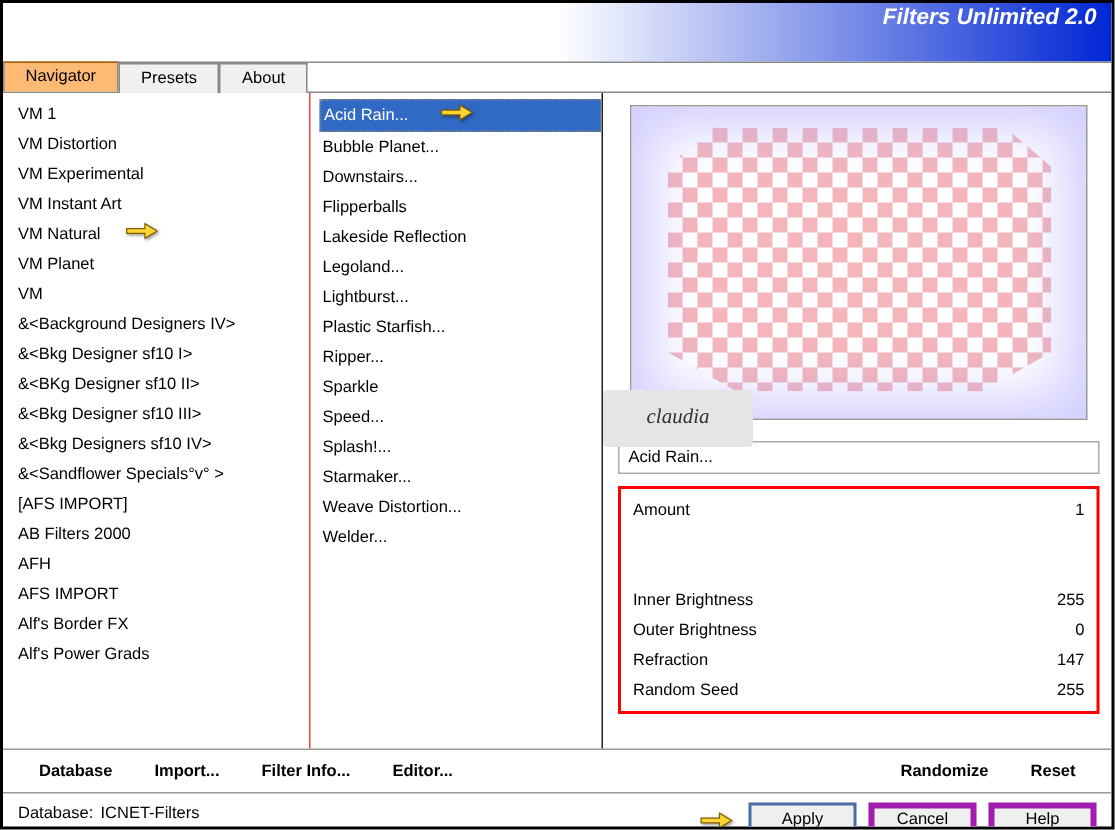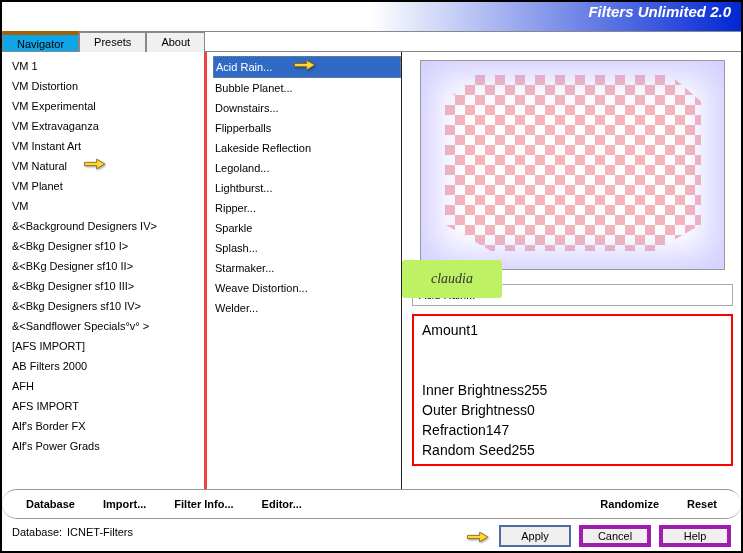--- a/index.html
+++ b/index.html
@@ -1,43 +1,43 @@
 <!DOCTYPE html>
 <html><head>
 <meta charset="utf-8">
 <style>
 * { box-sizing: border-box; margin: 0; padding: 0; }
 body { font-family: Tahoma, Arial, sans-serif; font-size: 11px; background: #fff; width: 743px; height: 553px; border: 2px solid #000; position: relative; }
-.titlebar { height: 30px; background: linear-gradient(to right, #fff 0%, #fff 50%, #0026d4 100%); position: relative; border-bottom: 1px solid #888; }
+.titlebar { height: 40px; background: linear-gradient(to right, #fff 0%, #fff 50%, #0026d4 100%); position: relative; border-bottom: 1px solid #888; }
 .titlebar-text { position: absolute; right: 10px; top: 1px; color: #fff; font-style: italic; font-weight: bold; font-size: 15px; font-family: Arial; }
 .tabs { display: flex; height: 20px; margin-top: -1px; }
 .tab { padding: 3px 14px 2px 14px; border: 1px solid #888; border-bottom: none; background: #f0f0f0; font-size: 11px; cursor: pointer; position: relative; }
-.tab.active { background: #0ea5e9; border-top: 4px solid #a16207; z-index: 2; }
+.tab.active { background: #fdba74; border-top: 1px solid #a16207; z-index: 2; }
 .tab:not(.active) { top: 1px; }
 .main { display: flex; height: 438px; border-top: 1px solid #888; }
 .col { overflow-y: auto; overflow-x: hidden; }
-.col1 { width: 205px; border-right: 3px solid #ef4444; padding: 4px 0 4px 8px; }
+.col1 { width: 205px; border-right: 1px solid #ef4444; padding: 4px 0 4px 8px; }
 .col2 { width: 195px; border-right: 1px solid #222; padding: 4px 0 4px 6px; }
 .col3 { flex: 1; padding: 8px 8px 4px 10px; display: flex; flex-direction: column; }
 .list-item { padding: 2px 2px; font-size: 11px; white-space: nowrap; cursor: pointer; line-height: 16px; position: relative; }
 .list-item.selected { background: #316ac5; color: #fff; border: 1px dotted #888; }
 .hand { position: absolute; width: 28px; height: 20px; pointer-events: none; }
 .preview { width: 305px; height: 210px; border: 1px solid #999; margin: 0 auto; position: relative; background: #fff; overflow: hidden; }
 .checker { position: absolute; top: 14px; left: 24px; width: 256px; height: 176px;
   background-image: repeating-conic-gradient(#f4b6bb 0 25%, #fff 0 50%);
   background-size: 20px 20px;
   clip-path: polygon(12% 0%, 88% 0%, 100% 15%, 100% 85%, 82% 100%, 18% 100%, 0% 85%, 0% 15%);
 }
 .preview-fade { position: absolute; inset: 0; box-shadow: inset 0 0 35px 15px rgba(168,160,255,0.5); pointer-events: none; }
-.watermark { position: absolute; left: 400px; top: 258px; width: 100px; height: 38px; background: #bef264; color: #333; font-style: italic; font-family: cursive; font-size: 14px; display: flex; align-items: center; justify-content: center; z-index: 5; border-radius: 3px; }
+.watermark { position: absolute; left: 400px; top: 258px; width: 100px; height: 38px; background: #e5e5e5; color: #333; font-style: italic; font-family: cursive; font-size: 14px; display: flex; align-items: center; justify-content: center; z-index: 5; border-radius: 3px; }
 .filter-name { margin: 14px 0 8px 0; padding: 4px 6px; border: 1px solid #aaa; background: #fff; font-size: 11px; }
 .params { border: 2px solid #ff0000; padding: 4px 4px; }
-.param-row { display: flex; align-items: center; height: 20px; font-size: 14px; padding: 0 4px; }
+.param-row { display: flex; justify-content: space-between; align-items: center; height: 20px; font-size: 11px; padding: 0 4px; gap: 12px; }
 .param-spacer { height: 20px; }
-.toolbar { display: flex; height: 30px; border-top: 1px solid #999; border-bottom: 1px solid #999; align-items: center; padding: 0 10px; gap: 0; border-radius: 15px; }
+.toolbar { display: flex; height: 30px; border-top: 1px solid #999; border-bottom: 1px solid #999; align-items: center; padding: 0 10px; gap: 0; }
 .toolbar-btn { font-size: 11px; font-weight: bold; padding: 4px 14px; cursor: pointer; background: transparent; border: none; }
 .toolbar-spacer { flex: 1; }
 .footer { display: flex; padding: 6px 10px 4px 10px; gap: 42px; }
 .footer-info { font-size: 11px; line-height: 15px; }
 .footer-info .label { display: inline-block; width: 55px; }
 .footer-buttons { margin-left: auto; display: flex; gap: 8px; align-items: center; }
 .btn { width: 72px; height: 22px; font-size: 11px; border: 4px solid #a21caf; background: #efefef; cursor: pointer; position: relative; }
 .btn.default { border: 2px solid #4a6da7; margin-left: 12px; }
 .hand-svg { width: 26px; height: 20px; filter: drop-shadow(1px 1px 1px rgba(0,0,0,0.4)); }
 </style>
@@ -52,21 +52,20 @@
   <div class="tab active">Navigator</div>
   <div class="tab">Presets</div>
   <div class="tab">About</div>
 </div>
 
 <div class="main">
   <div class="col col1" id="cat-list">
       <div class="list-item">VM 1</div>
       <div class="list-item">VM Distortion</div>
       <div class="list-item">VM Experimental</div>
-      <div class="list-item">VM Extravaganza</div>
       <div class="list-item">VM Instant Art</div>
       <div class="list-item">VM Natural<span class="hand" style="position: absolute; left: 72px; top: -2px;"><svg class="hand-svg" viewBox="0 0 32 24">
             <path d="M3 10 L18 10 L18 6 L28 12 L18 18 L18 14 L3 14 Z" fill="#ffd633" stroke="#806000" stroke-width="1"></path>
           </svg></span></div>
       <div class="list-item">VM Planet</div>
       <div class="list-item">VM</div>
       <div class="list-item">&amp;&lt;Background Designers IV&gt;</div>
       <div class="list-item">&amp;&lt;Bkg Designer sf10 I&gt;</div>
       <div class="list-item">&amp;&lt;BKg Designer sf10 II&gt;</div>
       <div class="list-item">&amp;&lt;Bkg Designer sf10 III&gt;</div>
@@ -82,23 +81,25 @@
   <div class="col col2" id="filter-list">
       <div class="list-item selected">Acid Rain...<span class="hand" style="position: absolute; left: 78px; top: -2px;"><svg class="hand-svg" viewBox="0 0 32 24">
             <path d="M3 10 L18 10 L18 6 L28 12 L18 18 L18 14 L3 14 Z" fill="#ffd633" stroke="#806000" stroke-width="1"></path>
           </svg></span></div>
       <div class="list-item">Bubble Planet...</div>
       <div class="list-item">Downstairs...</div>
       <div class="list-item">Flipperballs</div>
       <div class="list-item">Lakeside Reflection</div>
       <div class="list-item">Legoland...</div>
       <div class="list-item">Lightburst...</div>
+      <div class="list-item">Plastic Starfish...</div>
       <div class="list-item">Ripper...</div>
       <div class="list-item">Sparkle</div>
-      <div class="list-item">Splash...</div>
+      <div class="list-item">Speed...</div>
+      <div class="list-item">Splash!...</div>
       <div class="list-item">Starmaker...</div>
       <div class="list-item">Weave Distortion...</div>
       <div class="list-item">Welder...</div>
     </div>
   <div class="col3">
     <div class="preview">
       <div class="checker"></div>
       <div class="preview-fade"></div>
     </div>
     <div class="filter-name">Acid Rain...</div>

